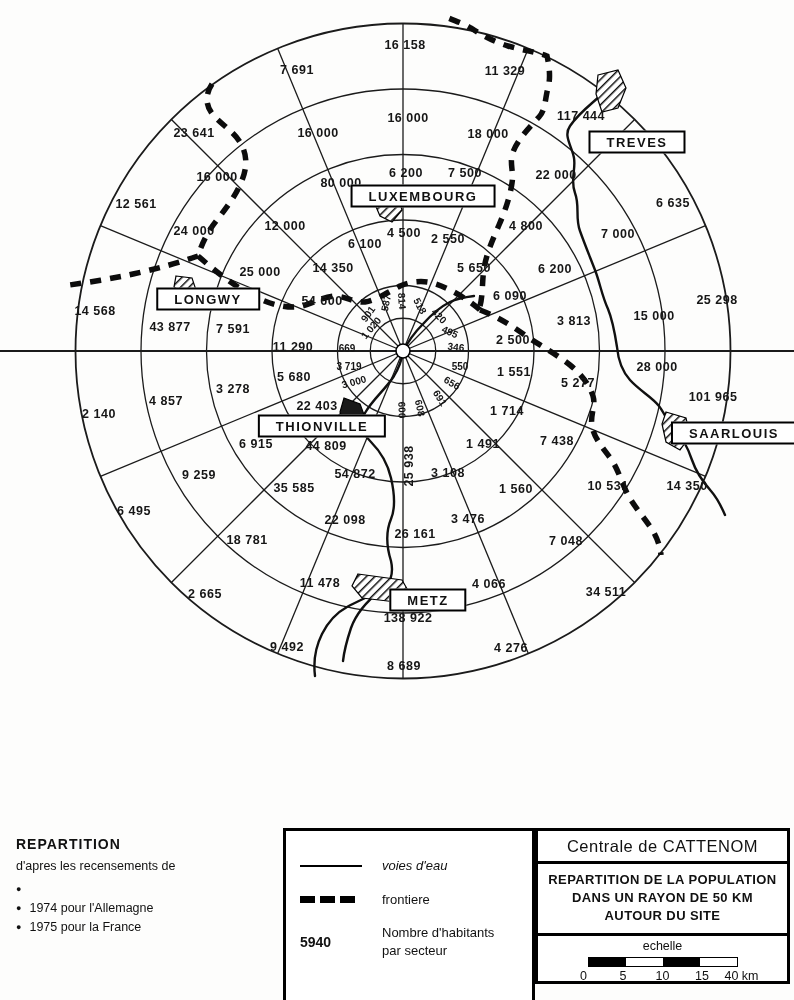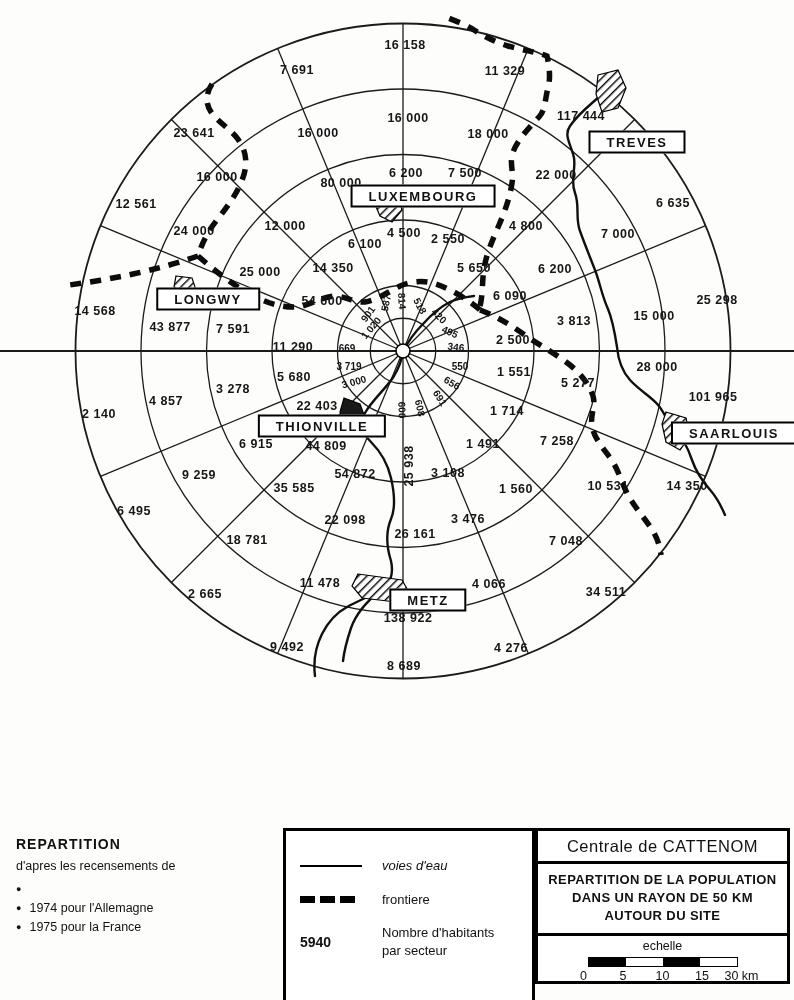--- a/index.html
+++ b/index.html
@@ -149,21 +149,21 @@
         <div class="map-label" style="left: 166px; top: 401px; transform: translate(-50%, -50%) rotate(0deg);">4 857</div>
         <div class="map-label" style="left: 170px; top: 327px; transform: translate(-50%, -50%) rotate(0deg);">43 877</div>
         <div class="map-label" style="left: 194px; top: 231px; transform: translate(-50%, -50%) rotate(0deg);">24 000</div>
         <div class="map-label" style="left: 341px; top: 183px; transform: translate(-50%, -50%) rotate(0deg);">80 000</div>
         <div class="map-label" style="left: 406px; top: 173px; transform: translate(-50%, -50%) rotate(0deg);">6 200</div>
         <div class="map-label" style="left: 465px; top: 173px; transform: translate(-50%, -50%) rotate(0deg);">7 500</div>
         <div class="map-label" style="left: 526px; top: 226px; transform: translate(-50%, -50%) rotate(0deg);">4 800</div>
         <div class="map-label" style="left: 555px; top: 269px; transform: translate(-50%, -50%) rotate(0deg);">6 200</div>
         <div class="map-label" style="left: 574px; top: 321px; transform: translate(-50%, -50%) rotate(0deg);">3 813</div>
         <div class="map-label" style="left: 578px; top: 383px; transform: translate(-50%, -50%) rotate(0deg);">5 277</div>
-        <div class="map-label" style="left: 557px; top: 441px; transform: translate(-50%, -50%) rotate(0deg);">7 258</div>
+        <div class="map-label" style="left: 557px; top: 441px; transform: translate(-50%, -50%) rotate(0deg);">7 438</div>
         <div class="map-label" style="left: 516px; top: 489px; transform: translate(-50%, -50%) rotate(0deg);">1 560</div>
         <div class="map-label" style="left: 468px; top: 519px; transform: translate(-50%, -50%) rotate(0deg);">3 476</div>
         <div class="map-label" style="left: 415px; top: 534px; transform: translate(-50%, -50%) rotate(0deg);">26 161</div>
         <div class="map-label" style="left: 345px; top: 520px; transform: translate(-50%, -50%) rotate(0deg);">22 098</div>
         <div class="map-label" style="left: 294px; top: 488px; transform: translate(-50%, -50%) rotate(0deg);">35 585</div>
         <div class="map-label" style="left: 355px; top: 474px; transform: translate(-50%, -50%) rotate(0deg);">54 872</div>
         <div class="map-label" style="left: 256px; top: 444px; transform: translate(-50%, -50%) rotate(0deg);">6 915</div>
         <div class="map-label" style="left: 233px; top: 389px; transform: translate(-50%, -50%) rotate(0deg);">3 278</div>
         <div class="map-label" style="left: 233px; top: 329px; transform: translate(-50%, -50%) rotate(0deg);">7 591</div>
         <div class="map-label" style="left: 260px; top: 272px; transform: translate(-50%, -50%) rotate(0deg);">25 000</div>
@@ -266,18 +266,18 @@
           <i style="background:#000"></i>
           <i style="background:#fff"></i>
           <i style="background:#000"></i>
           <i style="background:#fff"></i>
         </div>
       <div class="scale-ticks" id="scale-ticks">
           <span style="left: 6px;">0</span>
           <span style="left: 45.5px;">5</span>
           <span style="left: 85px;">10</span>
           <span style="left: 124.5px;">15</span>
-          <span style="left: 164px;">30 km</span>
+          <span style="left: 164px;">40 km</span>
         </div>
     </div>
   </div>
 
 </div>
 
 </body></html>

